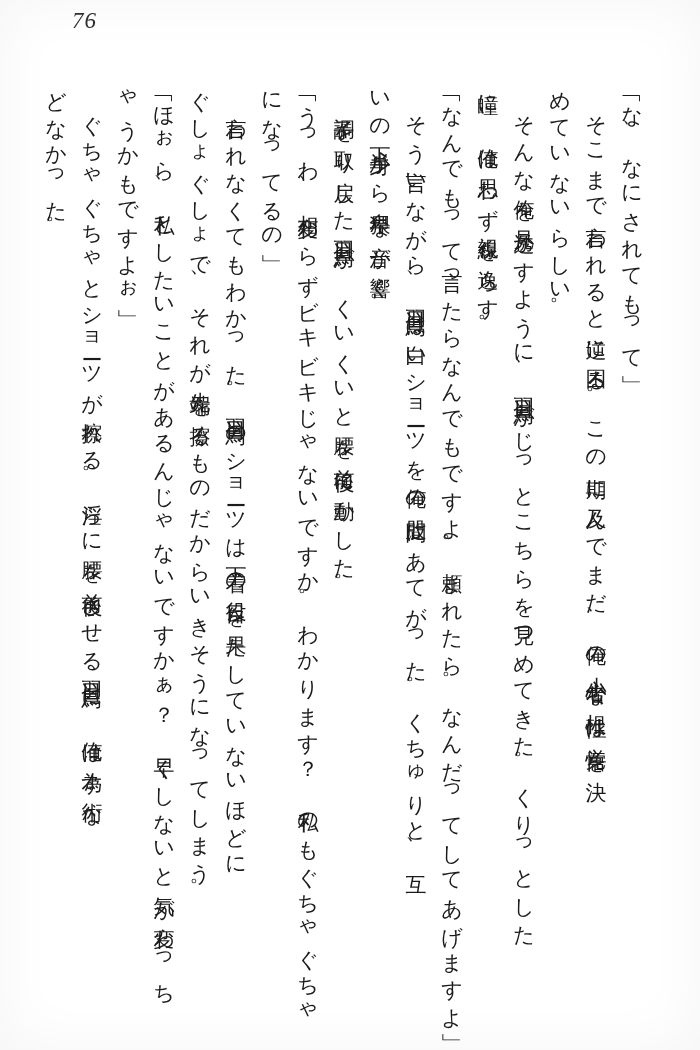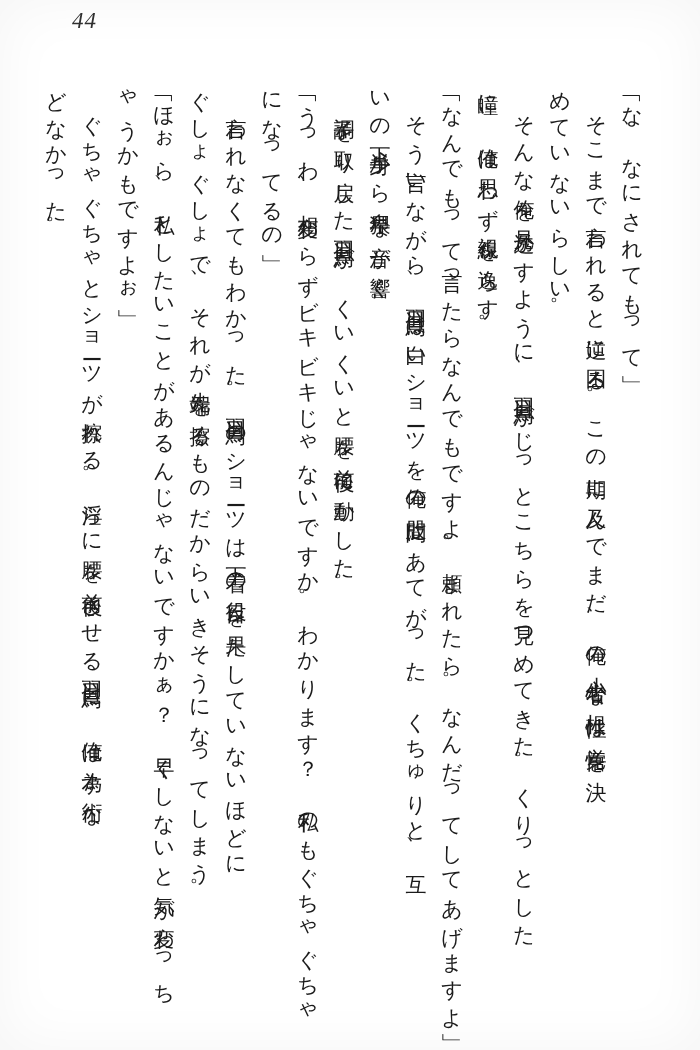--- a/index.html
+++ b/index.html
@@ -49,21 +49,21 @@
     white-space: nowrap;
   }
   .ind-p { text-indent: 24px; }  
   .ind-b { text-indent: 11px; }  
 </style>
 </head>
 <body>
 
 <div class="page">
 
-  <div class="page-number">44</div>
+  <div class="page-number">76</div>
 
   <div class="text-block">
     <div class="line ind-b">「な、なにされてもって」</div>
     <div class="line ind-p">そこまで言われると逆に困る。この期に及んでまだ、俺の小心者な根性は覚悟を決</div>
     <div class="line">めていないらしい。</div>
     <div class="line ind-p">そんな俺を見透かすように、羽目鳥がじっとこちらを見つめてきた。くりっとした</div>
     <div class="line">瞳に、俺は思わず視線を逸らす。</div>
     <div class="line ind-b">「なんでもって言ったらなんでもですよ。頼まれたら。なんだってしてあげますよ」</div>
     <div class="line ind-p">そう言いながら、羽目鳥は白いショーツを俺の股間にあてがった。くちゅりと、互</div>
     <div class="line">いの下半身から卑猥な音が響く。</div>

